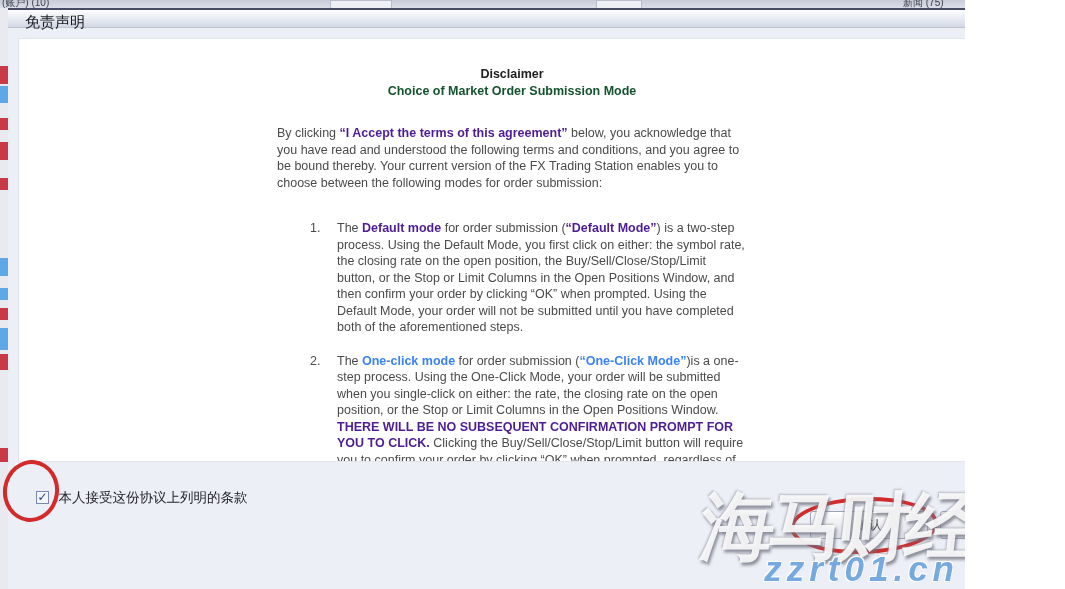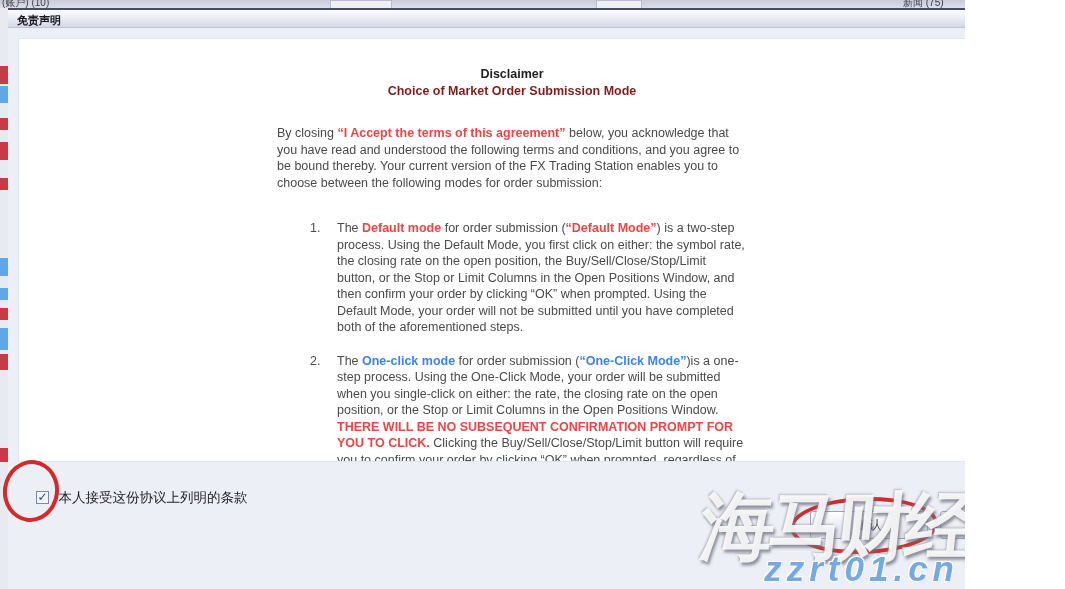--- a/index.html
+++ b/index.html
@@ -31,46 +31,46 @@
     position:absolute; left:8px; top:8px; width:1057px; height:581px;
     background:#edeff6;
   }
   .titlebar{
     position:absolute; left:0; top:0; width:100%; height:20px;
     background:linear-gradient(#fdfdfe,#e7eaf2 55%,#d3d7e5);
     border-top:2px solid #474b63; border-bottom:1px solid #c0c3d2;
     box-sizing:border-box;
   }
   .titlebar .title{
-    position:absolute; left:9px; top:3px; font-size:11px; font-weight:bold; color:#16161c;
+    position:absolute; left:17px; top:3px; font-size:15px; font-weight:normal; color:#16161c;
   }
   .tb-btn{
     position:absolute; top:3px; width:16px; height:13px; box-sizing:border-box;
     background:linear-gradient(#f6f7fa,#dcdfe9); border:1px solid #b3b6c6;
     color:#8b8ea2; font-size:9px; line-height:11px; text-align:center; cursor:pointer;
   }
   .tb-help{ right:23px; }
   .tb-close{ right:5px; }
   
   .content{
     position:absolute; left:10px; top:30px; width:990px; height:424px;
     background:#ffffff; border:1px solid #e2e4ee; box-sizing:border-box; overflow:hidden;
   }
   .doc{
     margin-left:258px; width:470px; padding-top:27px;
     font-size:12.5px; line-height:16.5px; color:#4a4a4a;
   }
   .doc .h1{ text-align:center; font-weight:bold; color:#222; }
-  .doc .h2{ text-align:center; font-weight:bold; color:#7f1d1d; }
+  .doc .h2{ text-align:center; font-weight:bold; color:#14532d; }
   .doc p.intro{ margin:26px 0 0 0; }
   .doc .li{ position:relative; padding-left:60px; }
   .doc .li .num{ position:absolute; left:33px; top:0; }
   .doc .li1{ margin-top:29px; }
   .doc .li2{ margin-top:17px; }
-  .b{ font-weight:bold; color:#ef4444; }
+  .b{ font-weight:bold; color:#4c1d95; }
   .r{ color:#3b82f6; }
   
   .scrollbar{
     position:absolute; left:1000px; top:30px; width:22px; height:424px;
     background:#f3f4f8; border-left:1px solid #dadce4; box-sizing:border-box;
   }
   .sb-chev{
     position:absolute; left:5px; width:10px; height:10px; cursor:pointer;
   }
   .sb-chev::before{
@@ -161,21 +161,21 @@
     <div class="titlebar">
       <span class="title">免责声明</span>
       <span class="tb-btn tb-help">?</span>
       <span class="tb-btn tb-close">x</span>
     </div>
 
     <div class="content">
       <div class="doc">
         <div class="h1">Disclaimer</div>
         <div class="h2">Choice of Market Order Submission Mode</div>
-        <p class="intro"><span>By closing </span><span class="b">“I Accept the terms of this agreement”</span><span> below, you acknowledge that you have read and understood the following terms and conditions, and you agree to be bound thereby. Your current version of the FX Trading Station enables you to choose between the following modes for order submission:</span></p>
+        <p class="intro"><span>By clicking </span><span class="b">“I Accept the terms of this agreement”</span><span> below, you acknowledge that you have read and understood the following terms and conditions, and you agree to be bound thereby. Your current version of the FX Trading Station enables you to choose between the following modes for order submission:</span></p>
         <div class="li li1">
           <span class="num">1.</span>
           <span><span>The </span><span class="b">Default mode</span><span> for order submission (</span><span class="b">“Default Mode”</span><span>) is a two-step process.  Using the Default Mode, you first click on either:  the symbol rate, the closing rate on the open position, the Buy/Sell/Close/Stop/Limit button, or the Stop or Limit Columns in the Open Positions Window, and then confirm your order by clicking “OK” when prompted.  Using the Default Mode, your order will not be submitted until you have completed both of the aforementioned steps.</span></span>
         </div>
         <div class="li li2">
           <span class="num">2.</span>
           <span><span>The </span><span class="b r">One-click mode</span><span> for order submission (</span><span class="b r">“One-Click Mode”</span><span>)is a one-step process.  Using the One-Click Mode, your order will be submitted when you single-click on either:  the rate, the closing rate on the open position, or the Stop or Limit Columns in the Open Positions Window.  </span><span class="b">THERE WILL BE NO SUBSEQUENT CONFIRMATION PROMPT FOR YOU TO CLICK.</span><span> Clicking the Buy/Sell/Close/Stop/Limit button will require you to confirm your order by clicking “OK” when prompted, regardless of your order submission mode</span></span>
         </div>
       </div>
     </div>

